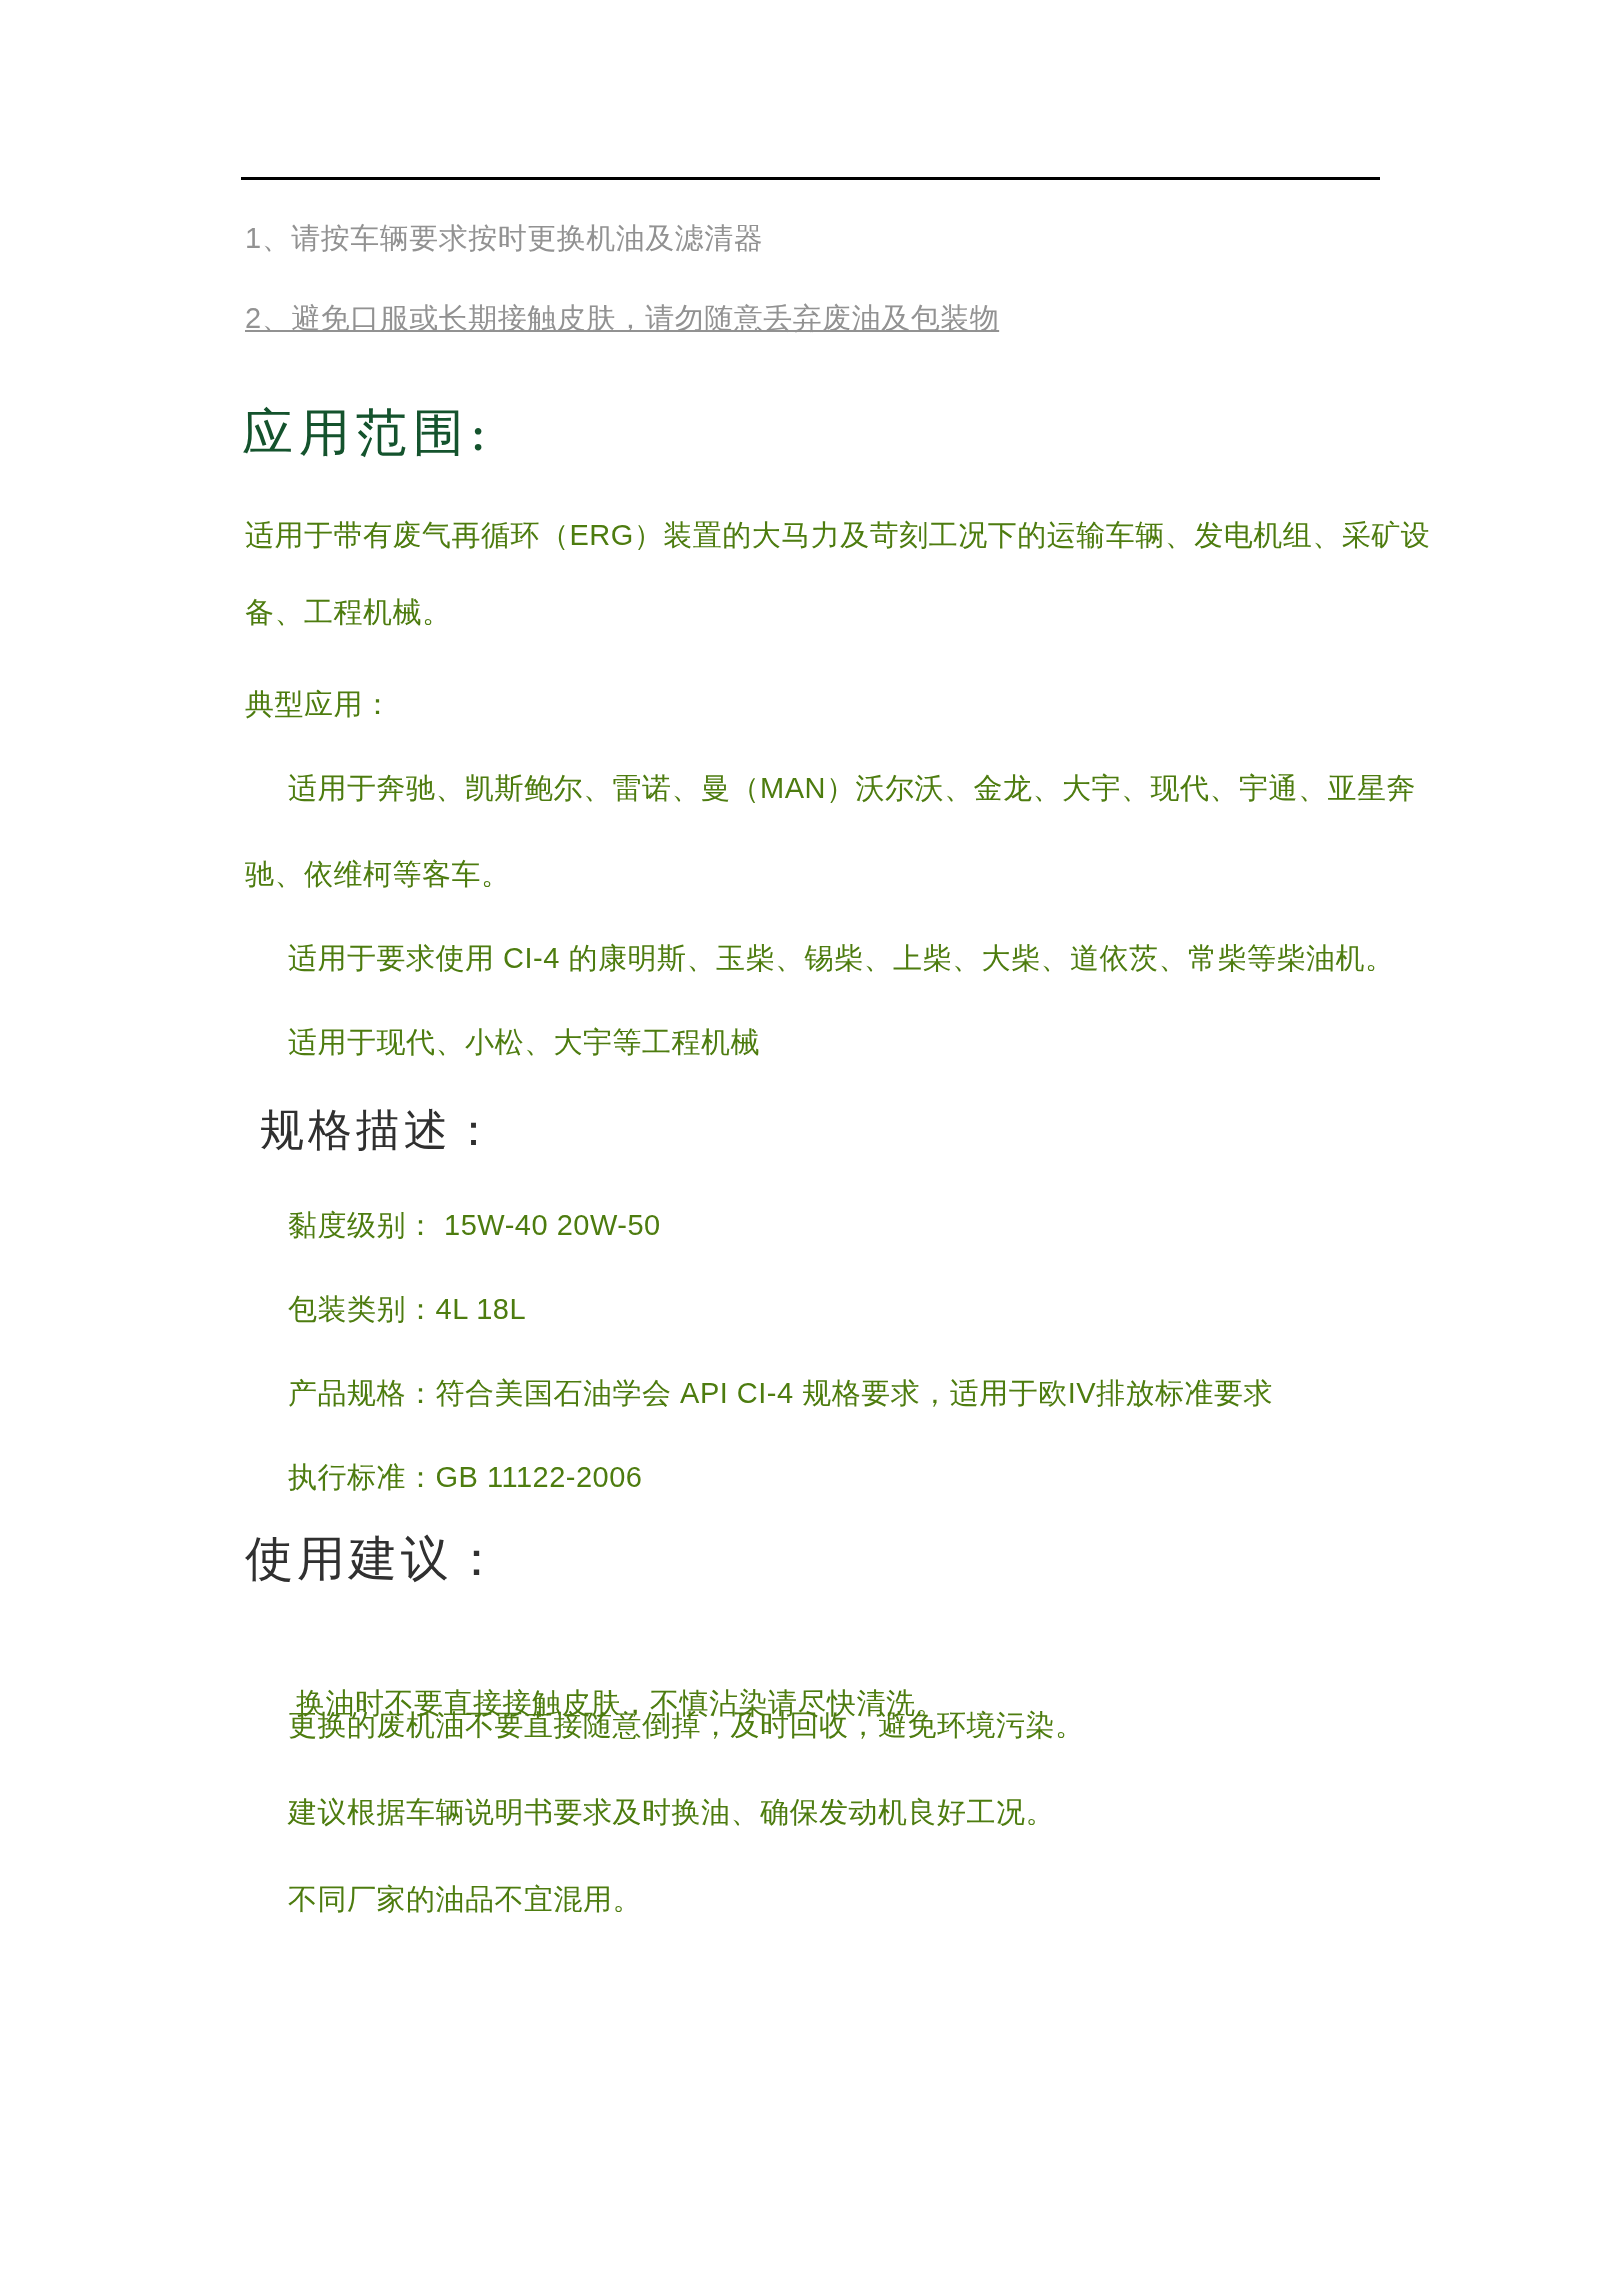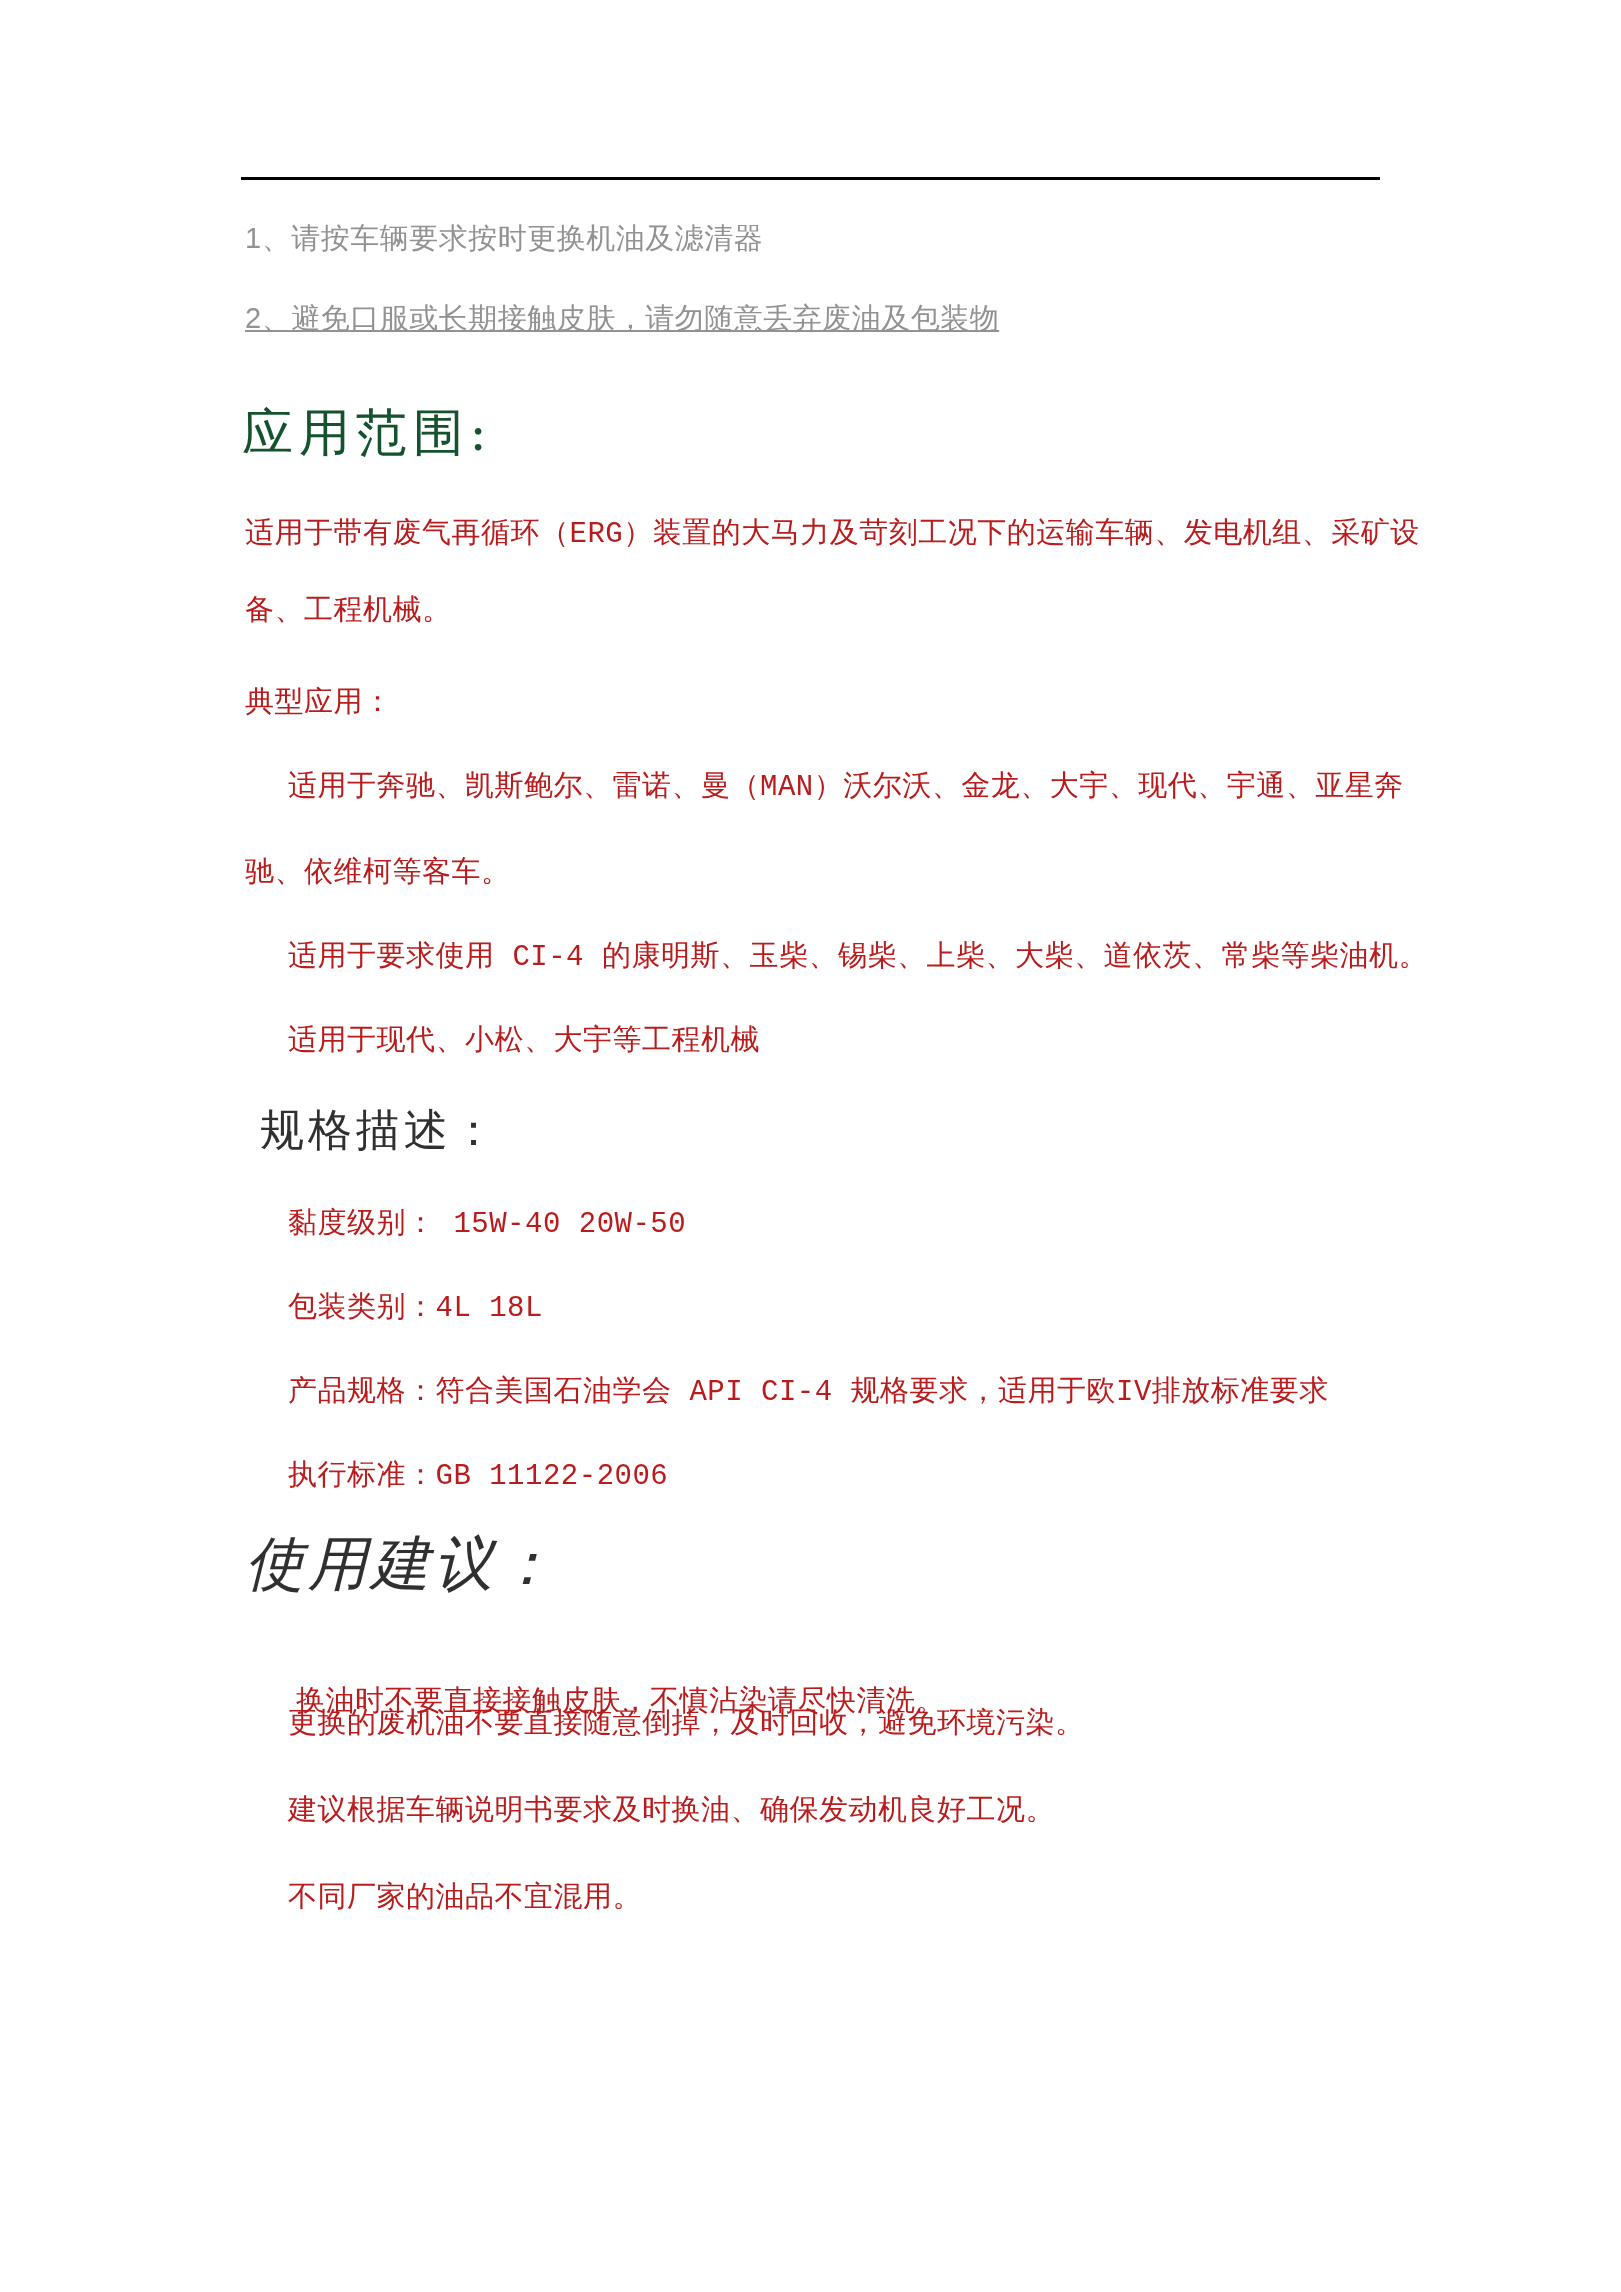--- a/index.html
+++ b/index.html
@@ -19,24 +19,24 @@
     left:241px;
     width:1139px;
     height:2.9px;
     background:#000000;
   }
   .t{
     position:absolute;
     left:245px;
     font-size:29px;
     line-height:1.2;
-    color:#b91c1c;
+    color:#4d7c0f;
     letter-spacing:0.5px;
     white-space:pre;
-    font-family:Liberation Mono, monospace;
+    font-family:Liberation Sans, sans-serif;
   }
   .muted{
     color:#929292;
     font-family:"Liberation Sans","DejaVu Sans",sans-serif;
   }
   .ind{ left:288px; }
   .jfull{
     width:1135px;
     text-align:justify;
     text-align-last:justify;
@@ -91,21 +91,21 @@
   <div class="t ind" style="top:941px;">适用于要求使用 CI-4 的康明斯、玉柴、锡柴、上柴、大柴、道依茨、常柴等柴油机。</div>
   <div class="t ind" style="top:1025px;">适用于现代、小松、大宇等工程机械</div>
 
   <div class="h-sans" style="top:1106px;left:260px;font-size:44px;font-family:Liberation Serif, serif;">规格描述：</div>
 
   <div class="t ind" style="top:1208px;">黏度级别： 15W-40 20W-50</div>
   <div class="t ind" style="top:1292px;">包装类别：4L 18L</div>
   <div class="t ind" style="top:1376px;">产品规格：符合美国石油学会 API CI-4 规格要求，适用于欧IV排放标准要求</div>
   <div class="t ind" style="top:1460px;">执行标准：GB 11122-2006</div>
 
-  <div class="h-sans" style="top:1531px;left:245px;font-size:59px;font-style:italic;">使用建议：</div>
+  <div class="h-sans" style="top:1531px;left:245px;font-size:48px;">使用建议：</div>
 
   <div class="t ind" style="top:1686px;margin-left:8px;">换油时不要直接接触皮肤，不慎沾染请尽快清洗。</div>
   <div class="t ind" style="top:1708px;">更换的废机油不要直接随意倒掉，及时回收，避免环境污染。</div>
   <div class="t ind" style="top:1795px;">建议根据车辆说明书要求及时换油、确保发动机良好工况。</div>
   <div class="t ind" style="top:1882px;">不同厂家的油品不宜混用。</div>
 
 </div>
 
 
 </body></html>

